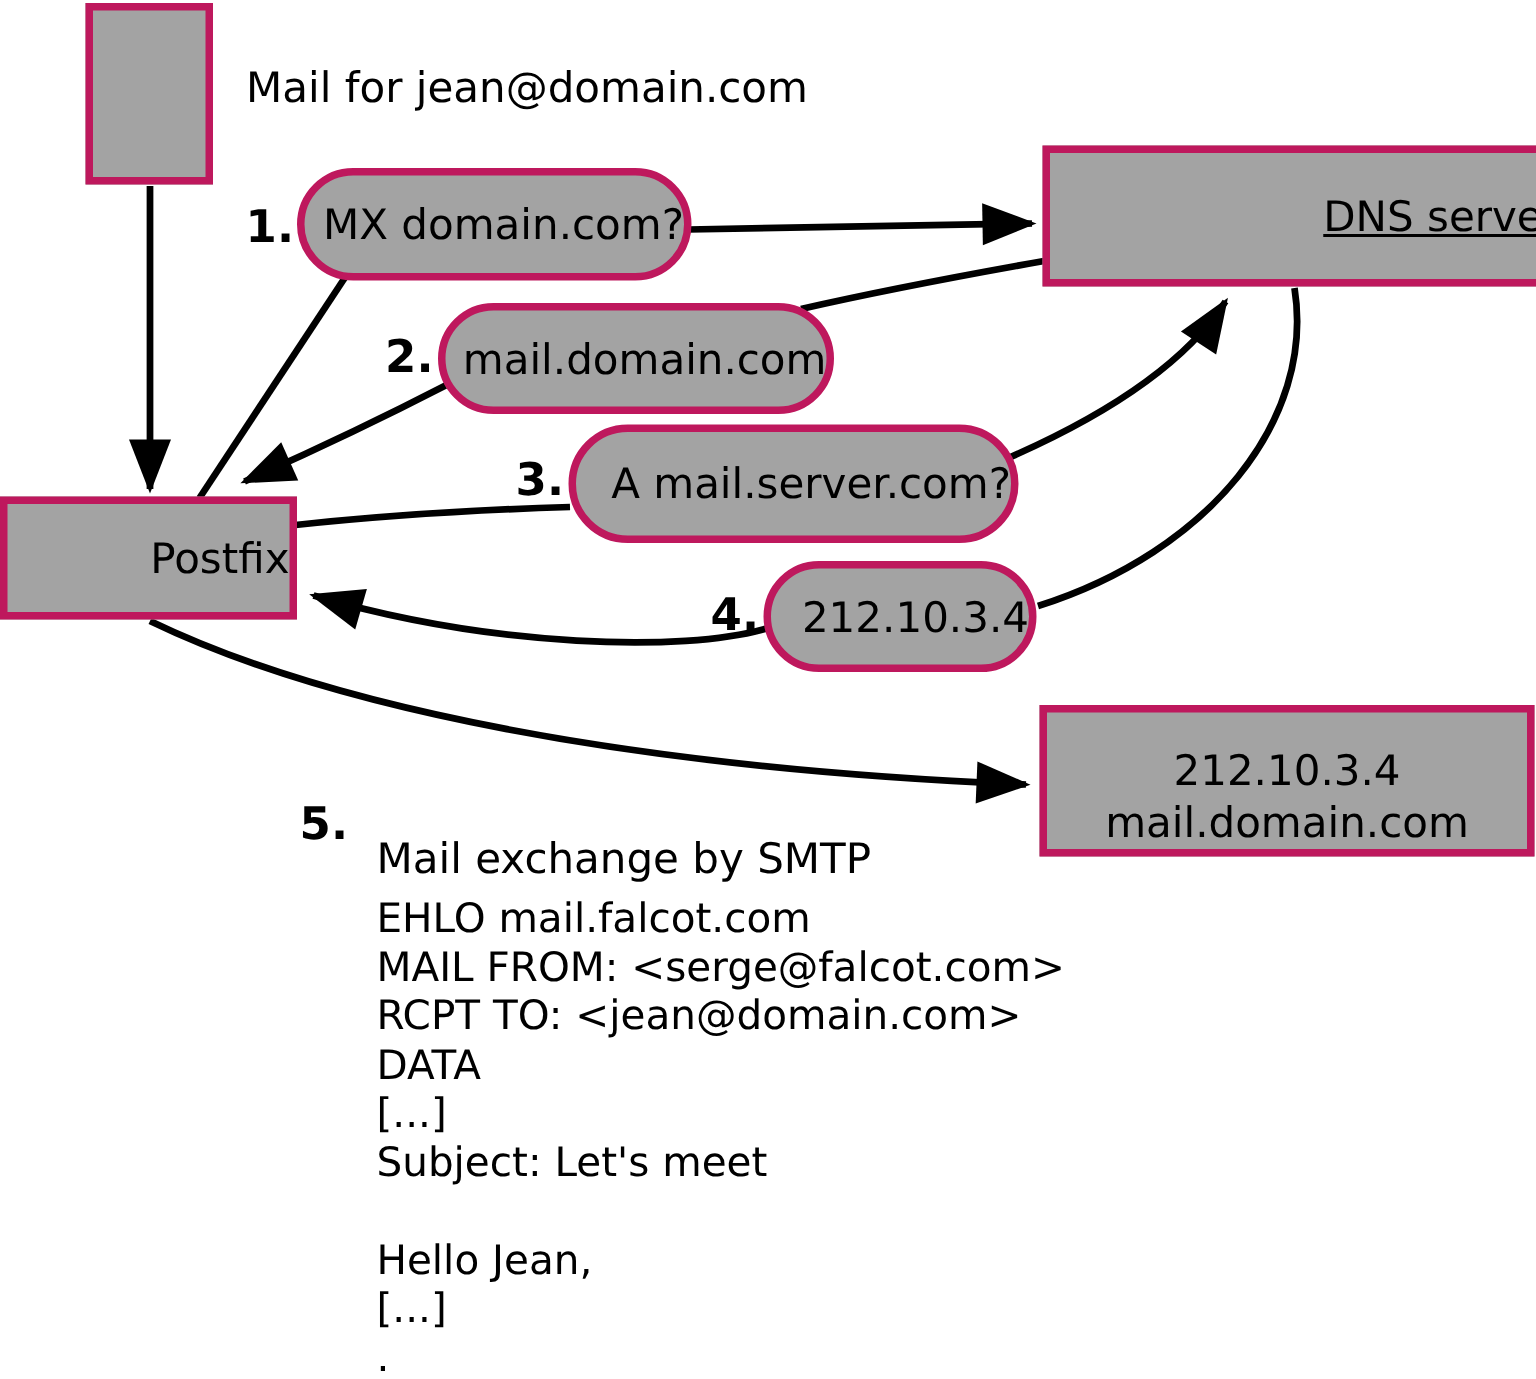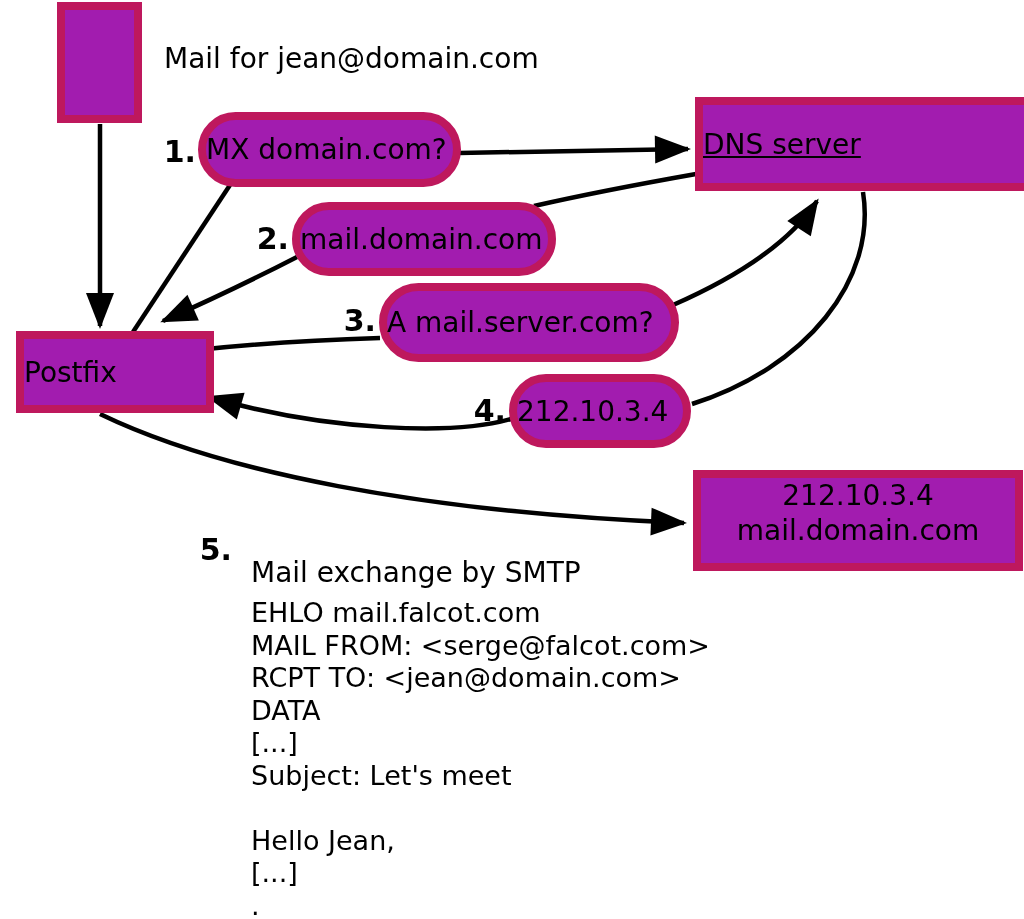--- a/index.html
+++ b/index.html
@@ -5,22 +5,22 @@
   html,body { margin:0; padding:0; }
   body {
     width:1024px; height:919px;
     background:#ffffff; color:#000000;
     font-family:"DejaVu Sans", sans-serif;
     position:relative; overflow:hidden;
   }
   #connector-layer { position:absolute; left:0; top:0; z-index:0; }
   .box {
     position:absolute; box-sizing:border-box;
-    border:8px solid #be185d; background:#a21caf;
-    display:flex; align-items:center; justify-content:flex-start;
+    border:5px solid #be185d; background:#a3a3a3;
+    display:flex; align-items:center; justify-content:flex-end;
     font-size:28px; z-index:1; text-align:center;
   }
   .pill { border-radius:999px; }
   .col { flex-direction:column; line-height:35px; }
   .num {
     position:absolute; z-index:2; font-weight:bold; font-size:30px;
     width:68px; text-align:right; line-height:34px;
   }
   .freelabel { position:absolute; z-index:2; font-size:28px; line-height:34px; }
   pre.smtp {
@@ -49,21 +49,21 @@
     <path d="M863,192 C877,280 806,368 692,404"></path>
     <path d="M511,419 C455,435 330,432 209,397" marker-end="url(#ah)"></path>
     <path d="M100,414 C220,472 420,512 684,523" marker-end="url(#ah)"></path>
   </g>
 </svg>
 
 <div class="box" style="left:57px; top:2px; width:85px; height:121px;"></div>
 
 <div class="freelabel" style="left:164px; top:42px;">Mail for jean@domain.com</div>
 
-<div class="box" style="left:0px; top:331px; width:198px; height:82px;margin-left:16px;">
+<div class="box" style="left:0px; top:331px; width:198px; height:82px;">
   <span>Postfix</span>
 </div>
 
 <div class="box" style="left:695px; top:97px; width:350px; height:94px;text-decoration:underline;">
   <span>DNS server</span>
 </div>
 
 <div class="box col" style="left:693px; top:470px; width:330px; height:101px;">
   <span>212.10.3.4</span>
   <span>mail.domain.com</span>

